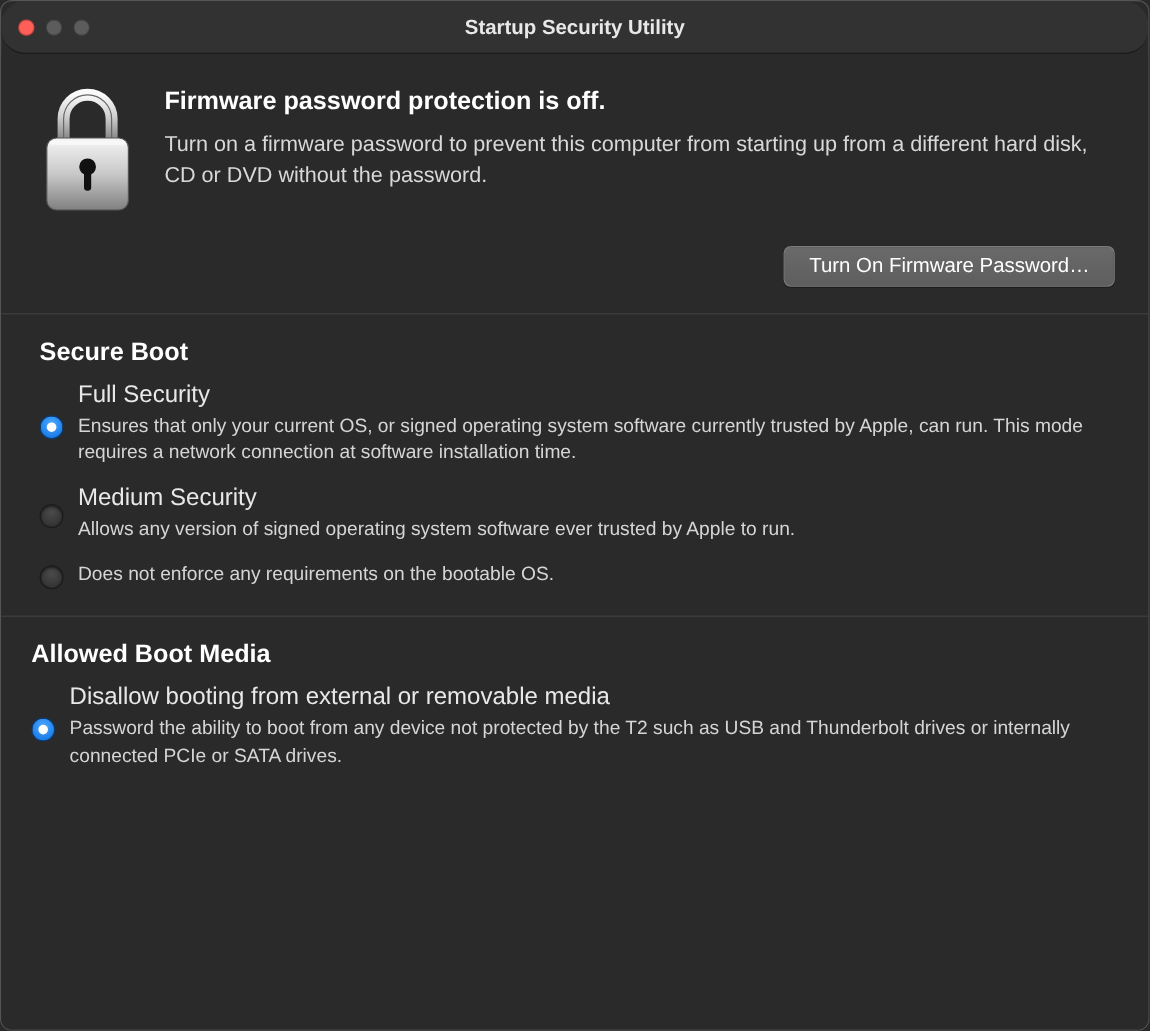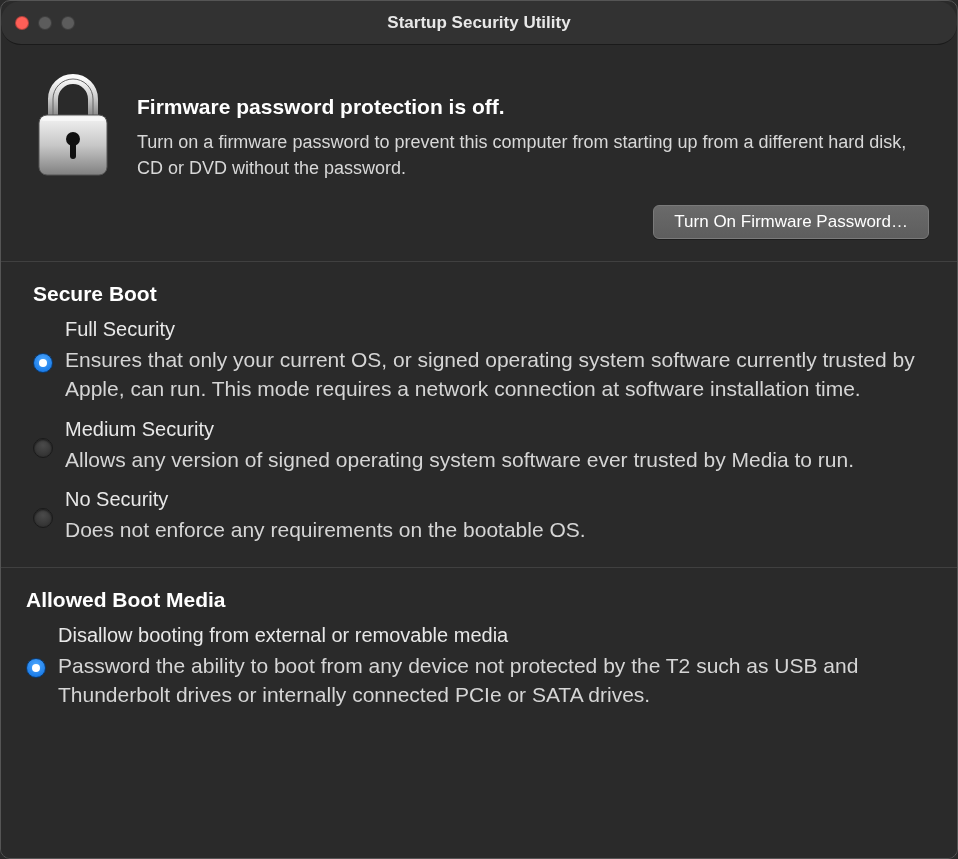--- a/index.html
+++ b/index.html
@@ -59,21 +59,21 @@
     color: #ddd;
     overflow: auto;
   }
   .section-firmware {
     padding: 24px 28px 22px 28px;
     border-bottom: 1px solid #404040;
   }
   .fw-row {
     display: flex;
     gap: 20px;
-    align-items: flex-end;
+    align-items: flex-start;
   }
   .lock-icon {
     width: 88px;
     height: 112px;
     flex-shrink: 0;
   }
   .fw-text { flex: 1; padding-top: 4px; }
   .fw-title {
     font-size: 21px;
     font-weight: 700;
@@ -144,21 +144,21 @@
     border-radius: 50%;
     transform: translate(-50%, -50%);
   }
   .radio-body { flex: 1; }
   .radio-label {
     font-size: 20px;
     color: #e8e8e8;
     margin-bottom: 4px;
   }
   .radio-desc {
-    font-size: 21px;
+    font-size: 16px;
     line-height: 1.4;
     color: #d5d5d5;
   }
 </style>
 </head>
 <body>
 
 <div class="window">
 
   <div class="titlebar">
@@ -214,28 +214,27 @@
         <div class="radio-body">
           <div class="radio-label">Full Security</div>
           <div class="radio-desc">Ensures that only your current OS, or signed operating system software currently trusted by Apple, can run. This mode requires a network connection at software installation time.</div>
         </div>
       </div>
 
       <div class="radio-item">
         <div class="radio unchecked"></div>
         <div class="radio-body">
           <div class="radio-label">Medium Security</div>
-          <div class="radio-desc">Allows any version of signed operating system software ever trusted by Media to run.</div>
+          <div class="radio-desc">Allows any version of signed operating system software ever trusted by Apple to run.</div>
         </div>
       </div>
 
       <div class="radio-item">
         <div class="radio unchecked"></div>
         <div class="radio-body">
-          <div class="radio-label">No Security</div>
           <div class="radio-desc">Does not enforce any requirements on the bootable OS.</div>
         </div>
       </div>
     </div>
 
     <div class="section">
       <div class="section-heading">Allowed Boot Media</div>
 
       <div class="radio-item">
         <div class="radio checked"></div>

